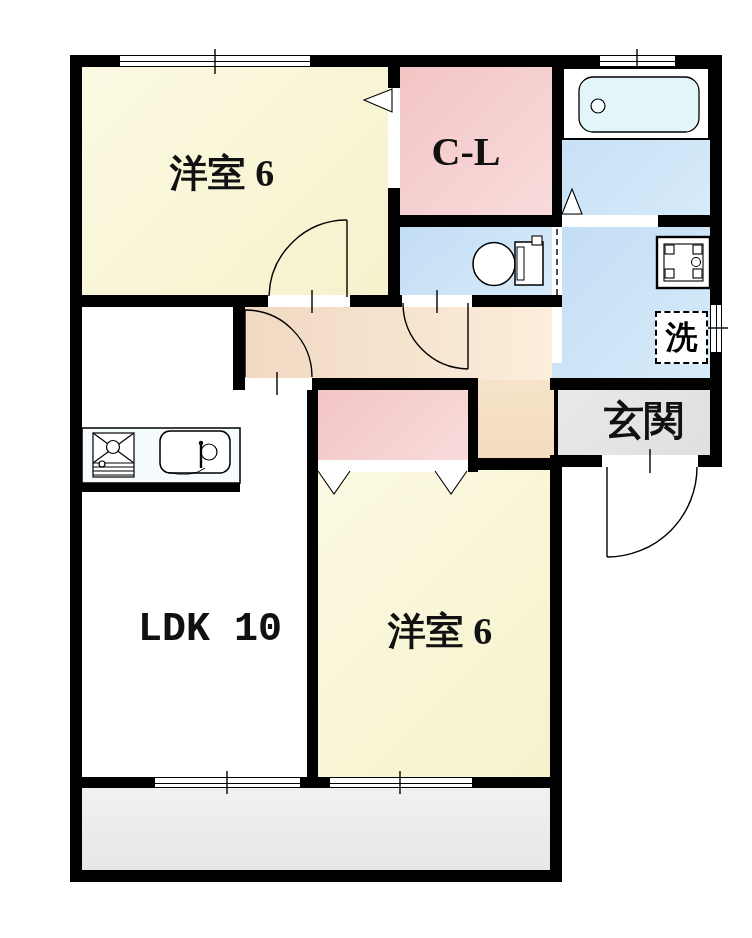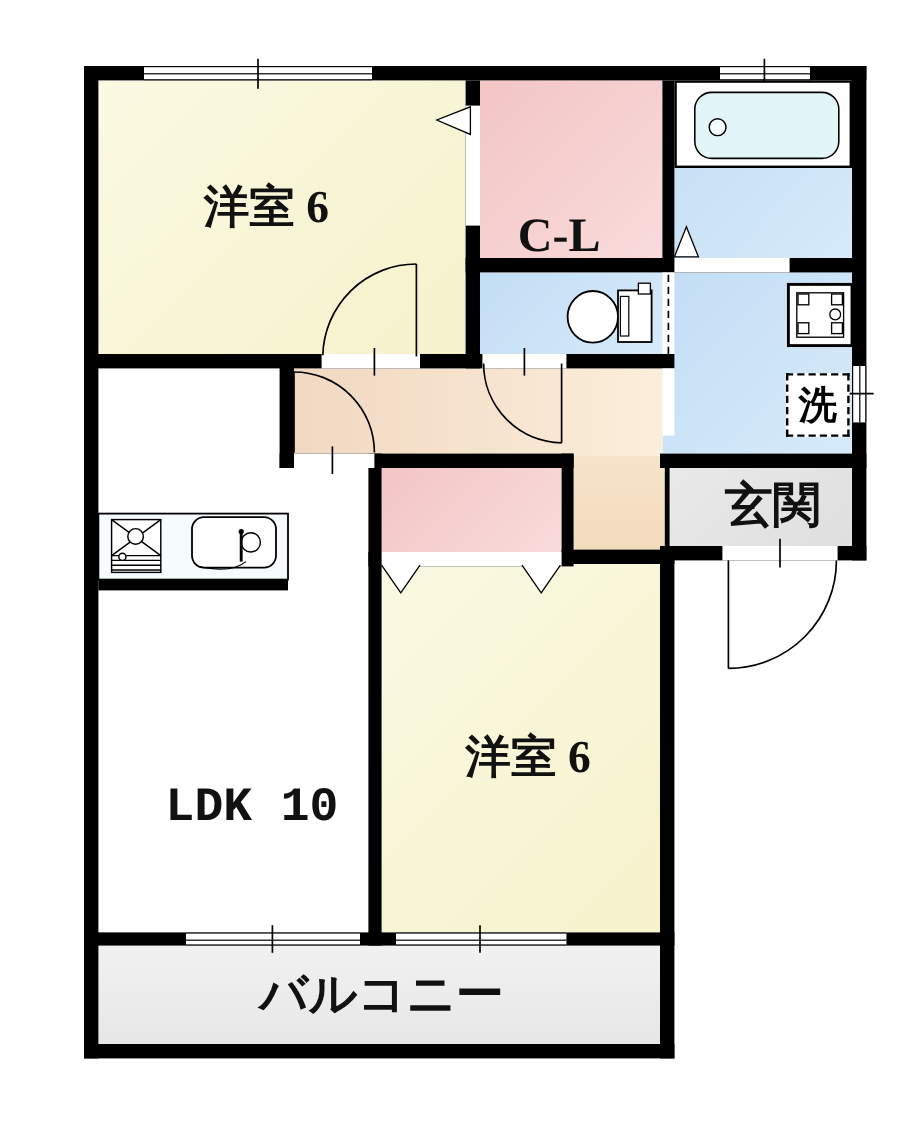--- a/index.html
+++ b/index.html
@@ -22,21 +22,21 @@
   
   .window{position:absolute;background:#fff;}
   .window.h{border-top:1.5px solid #000;border-bottom:1.5px solid #000;}
   .window.v{border-left:1.5px solid #000;border-right:1.5px solid #000;}
   .window .mid-h{position:absolute;left:0;right:0;top:50%;height:1px;background:#000;}
   .window .mid-v{position:absolute;top:0;bottom:0;left:50%;width:1px;background:#000;}
   
   .label{position:absolute;transform:translate(-50%,-50%);color:#111;font-weight:bold;
          white-space:nowrap;line-height:1;}
   .lbl-38{font-size:38px;}
-  .lbl-40{font-size:40px;margin-top:44px;}
+  .lbl-40{font-size:40px;}
   .lbl-36{font-size:40px;}
   .lbl-32{font-size:32px;}
   
   .laundry-box{position:absolute;left:655px;top:311px;width:53px;height:53px;background:#fff;
                border:2px dashed #000;box-sizing:border-box;display:flex;align-items:center;justify-content:center;}
   svg.overlay{position:absolute;left:0;top:0;pointer-events:none;}
 </style>
 </head>
 <body>
 
@@ -180,19 +180,18 @@
       <circle cx="201" cy="443" r="2.2" fill="#000"></circle>
       <path d="M165,472 Q193,478 205,468" stroke="#000" stroke-width="1" fill="none"></path>
     </g>
   </svg>
 
   <div class="label lbl-38" style="left:222px;top:173px;">洋室 6</div>
   <div class="label lbl-40" style="left:466px;top:152px;">C-L</div>
   <div class="label lbl-36" style="left:644px;top:421px;">玄関</div>
   <div class="label lbl-40" style="left:210px;top:630px;font-family:Liberation Mono, monospace;">LDK 10</div>
   <div class="label lbl-38" style="left:440px;top:631px;">洋室 6</div>
-  <div class="label lbl-36" style="left:318px;top:829px;">バルコニー</div>
 
   <div class="laundry-box">
     <span class="lbl-32" style="font-weight:bold;">洗</span>
   </div>
 
 </div>
 
 </body></html>

